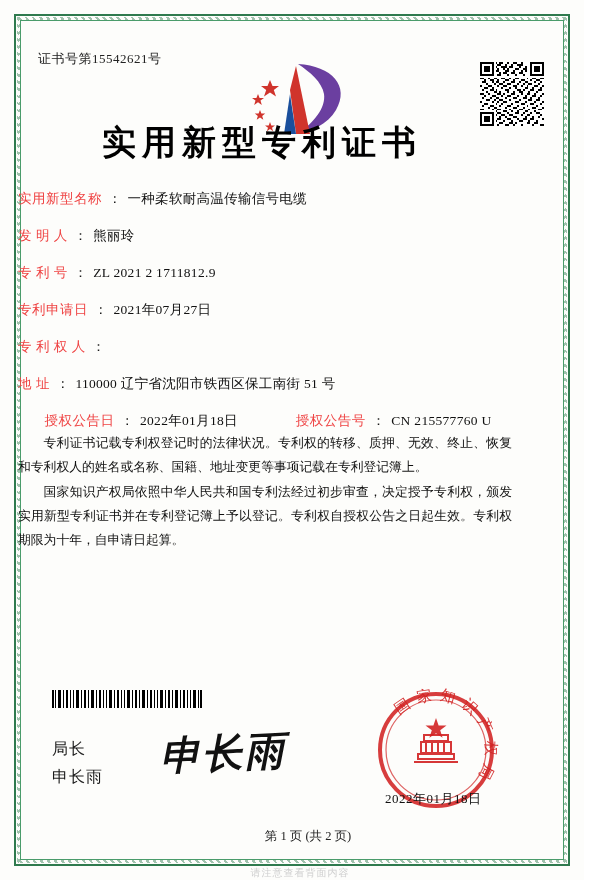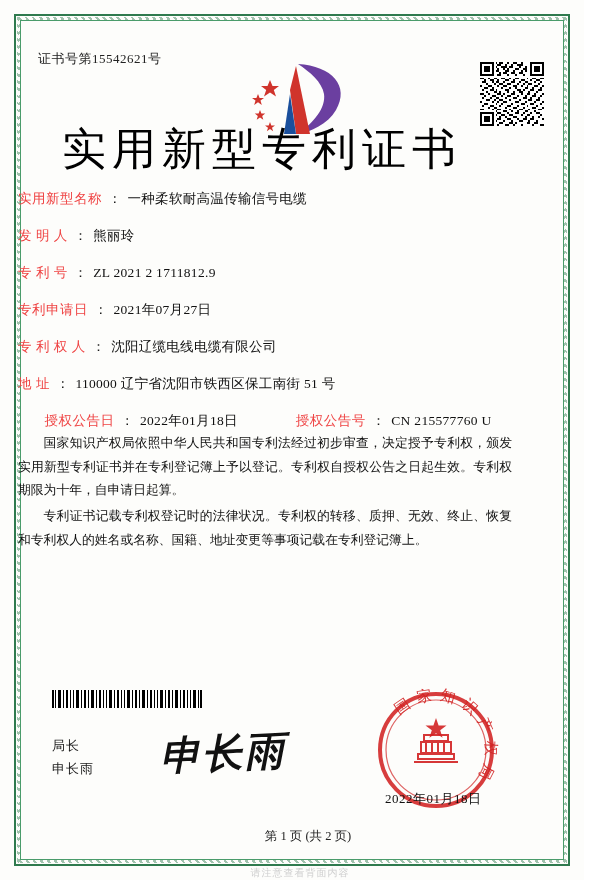--- a/index.html
+++ b/index.html
@@ -90,22 +90,22 @@
     height: 64px;
   }
   .qr svg { display: block; }
 
   .title {
     position: absolute;
     left: 0;
     top: 120px;
     width: 524px;
     text-align: center;
-    font-size: 44px;
-    font-weight: normal;
+    font-size: 34px;
+    font-weight: bold;
     letter-spacing: 6px;
     color: #000;
     font-family: "Liberation Serif", "DejaVu Serif", serif;
   }
 
   .fields {
     position: absolute;
     left: 18px;
     top: 190px;
     width: 500px;
@@ -159,21 +159,21 @@
     top: 690px;
     width: 150px;
     height: 18px;
   }
   .barcode svg { display: block; }
 
   .signature-block {
     position: absolute;
     left: 52px;
     top: 735px;
-    font-size: 13px;
+    font-size: 16px;
     line-height: 1.75;
     letter-spacing: 1px;
   }
 
   .handwriting {
     position: absolute;
     left: 160px;
     top: 726px;
     font-size: 40px;
     font-family: "Liberation Serif", "DejaVu Serif", serif;
@@ -512,21 +512,20 @@
 
     <div class="field-row">
       <span class="field-label">专利申请日</span>
       <span class="field-colon">：</span>
       <span class="field-value">2021年07月27日</span>
     </div>
 
     <div class="field-row">
       <span class="field-label">专 利 权 人</span>
       <span class="field-colon">：</span>
-      <span class="field-value">沈阳辽缆电线电缆有限公司</span>
     </div>
 
     <div class="field-row">
       <span class="field-label">地 址</span>
       <span class="field-colon">：</span>
       <span class="field-value">110000 辽宁省沈阳市铁西区保工南街 51 号</span>
     </div>
 
     <div class="field-row two-col">
       <span class="field-label">授权公告日</span>
@@ -535,22 +534,22 @@
       <span class="col2">
         <span class="field-label">授权公告号</span>
         <span class="field-colon">：</span>
         <span class="field-value">CN 215577760 U</span>
       </span>
     </div>
 
   </div>
 
   <div class="paragraphs">
+    <p>专利证书记载专利权登记时的法律状况。专利权的转移、质押、无效、终止、恢复和专利权人的姓名或名称、国籍、地址变更等事项记载在专利登记簿上。</p>
     <p>国家知识产权局依照中华人民共和国专利法经过初步审查，决定授予专利权，颁发实用新型专利证书并在专利登记簿上予以登记。专利权自授权公告之日起生效。专利权期限为十年，自申请日起算。</p>
-    <p>专利证书记载专利权登记时的法律状况。专利权的转移、质押、无效、终止、恢复和专利权人的姓名或名称、国籍、地址变更等事项记载在专利登记簿上。</p>
   </div>
 
   <div class="barcode">
     <svg width="150" height="18" viewBox="0 0 150 18" xmlns="http://www.w3.org/2000/svg" shape-rendering="crispEdges">
       <rect width="150" height="18" fill="#ffffff"></rect>
       <g fill="#000000">
         <rect x="0" y="0" width="2" height="18"></rect>
           <rect x="3" y="0" width="1" height="18"></rect>
         <rect x="6" y="0" width="3" height="18"></rect>
           <rect x="11" y="0" width="1" height="18"></rect>

